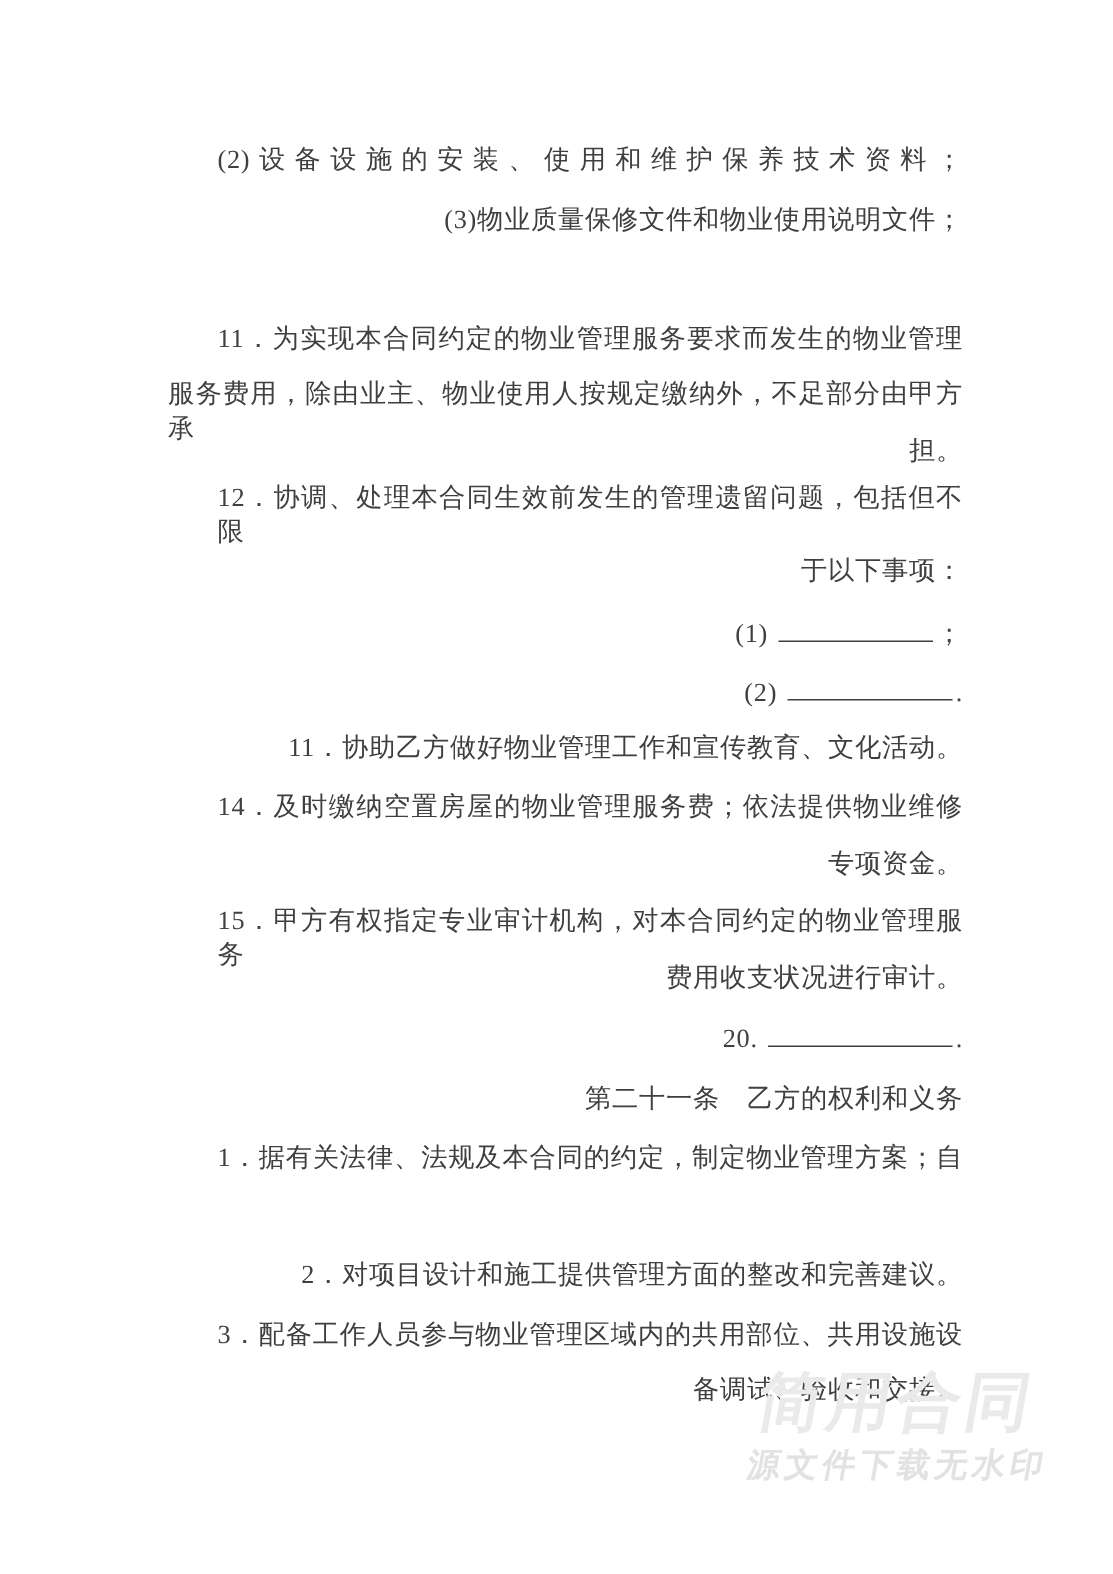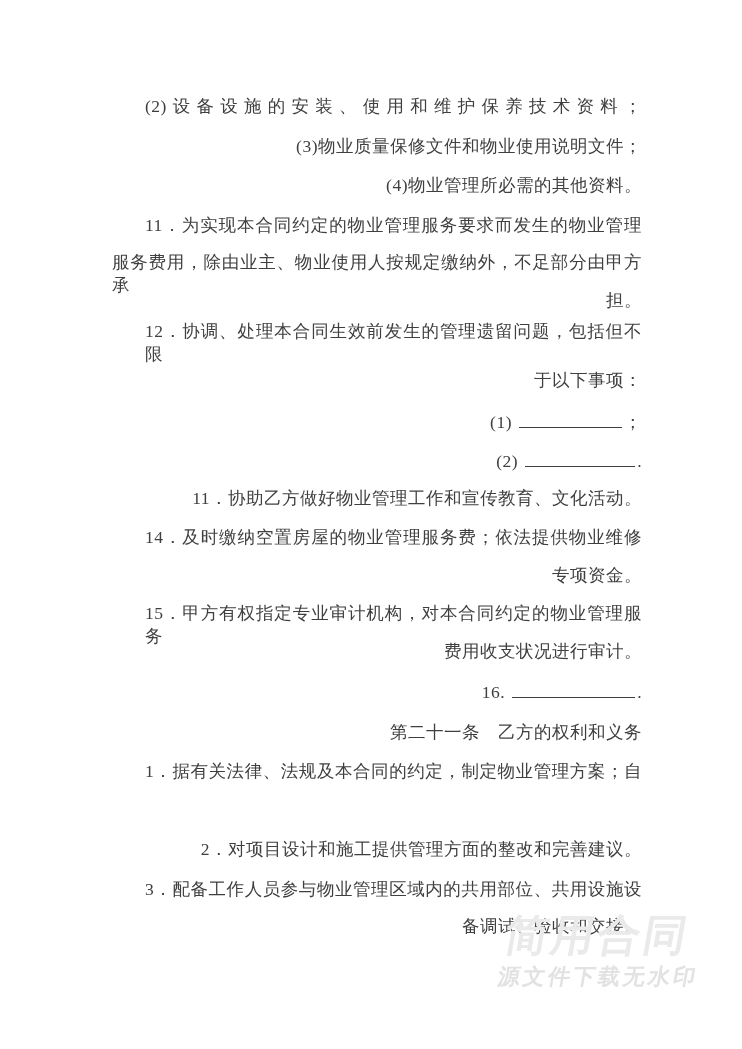--- a/index.html
+++ b/index.html
@@ -68,21 +68,20 @@
     line-height: 24px;
   }
 </style>
 </head>
 <body>
 
 <div class="page">
 
   <div class="content-line indent fill" style="top:95px">(2)设备设施的安装、使用和维护保养技术资料；</div>
   <div class="content-line indent" style="top:135px">(3)物业质量保修文件和物业使用说明文件；</div>
-  <div class="content-line indent" style="top:174px">(4)物业管理所必需的其他资料。</div>
   <div class="content-line indent fill" style="top:214px">11．为实现本合同约定的物业管理服务要求而发生的物业管理</div>
   <div class="content-line fill" style="top:251px">服务费用，除由业主、物业使用人按规定缴纳外，不足部分由甲方承</div>
   <div class="content-line" style="top:289px">担。</div>
   <div class="content-line indent fill" style="top:320px">12．协调、处理本合同生效前发生的管理遗留问题，包括但不限</div>
   <div class="content-line" style="top:369px">于以下事项：</div>
 
   <div class="content-line indent" style="top:411px">
     <span>(1)</span><span class="blank-rule" style="width:103px"></span><span>；</span>
   </div>
 
@@ -90,21 +89,21 @@
     <span>(2)</span><span class="blank-rule" style="width:110px"></span><span>.</span>
   </div>
 
   <div class="content-line indent" style="top:487px">11．协助乙方做好物业管理工作和宣传教育、文化活动。</div>
   <div class="content-line indent fill" style="top:526px">14．及时缴纳空置房屋的物业管理服务费；依法提供物业维修</div>
   <div class="content-line" style="top:564px">专项资金。</div>
   <div class="content-line indent fill" style="top:602px">15．甲方有权指定专业审计机构，对本合同约定的物业管理服务</div>
   <div class="content-line" style="top:640px">费用收支状况进行审计。</div>
 
   <div class="content-line indent" style="top:681px">
-    <span>16.</span><span class="blank-rule" style="width:123px"></span><span>.</span>
+    <span>20.</span><span class="blank-rule" style="width:123px"></span><span>.</span>
   </div>
 
   <div class="content-line indent" style="top:721px">第二十一条　乙方的权利和义务</div>
   <div class="content-line indent fill" style="top:760px">1．据有关法律、法规及本合同的约定，制定物业管理方案；自</div>
   <div class="content-line indent" style="top:838px">2．对项目设计和施工提供管理方面的整改和完善建议。</div>
   <div class="content-line indent fill" style="top:878px">3．配备工作人员参与物业管理区域内的共用部位、共用设施设</div>
   <div class="content-line" style="top:915px">备调试、验收和交接。</div>
 
   <div class="watermark">
     <div class="wm-title">简用合同</div>

